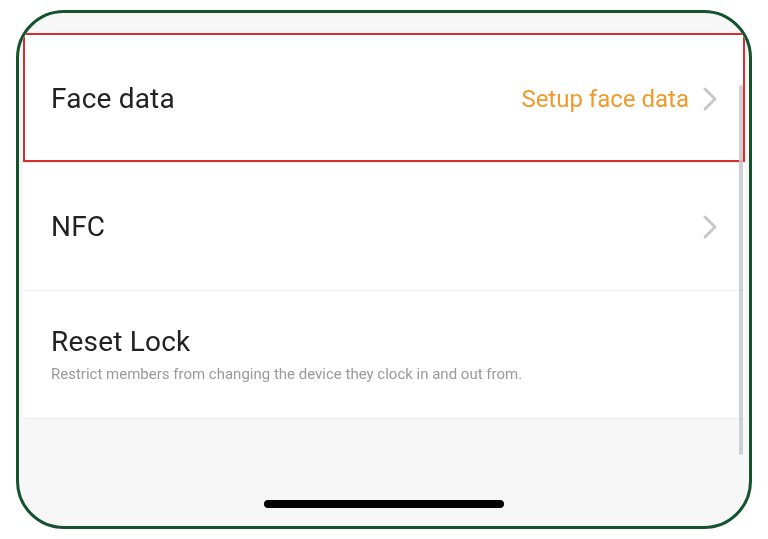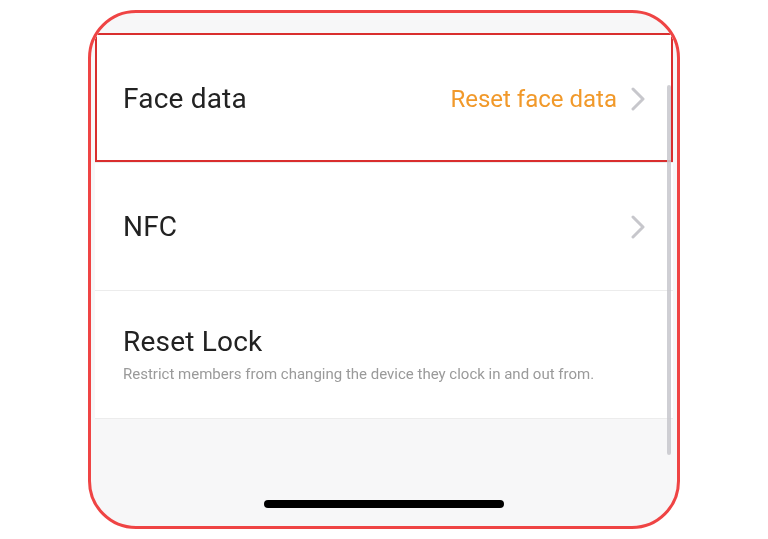--- a/index.html
+++ b/index.html
@@ -6,23 +6,23 @@
     body {
       width: 768px;
       height: 539px;
       background: white;
       font-family: -apple-system, BlinkMacSystemFont, "Segoe UI", Roboto, Helvetica, Arial, sans-serif;
       display: flex;
       align-items: center;
       justify-content: center;
     }
     .device-frame {
-      width: 592px;
+      width: 736px;
       height: 519px;
-      border: 3px solid #ef4444;
+      border: 3px solid #14532d;
       border-radius: 48px;
       background: #f7f7f8;
       position: relative;
       overflow: hidden;
     }
     .content {
       position: absolute;
       top: 22px;
       left: 4px;
       right: 4px;
@@ -109,21 +109,21 @@
 <body>
 
 <div class="device-frame">
   <div class="content">
 
     <div class="row highlight">
       <div class="row-left">
         <div class="row-title">Face data</div>
       </div>
       <div class="row-right">
-        <span class="action orange">Reset face data</span>
+        <span class="action orange">Setup face data</span>
         <span class="chevron">
           <svg viewBox="0 0 14 24" fill="none">
               <path d="M2 2 L12 12 L2 22" stroke="#c7c7cc" stroke-width="3" stroke-linecap="round" stroke-linejoin="round"></path>
             </svg>
         </span>
       </div>
     </div>
 
     <div class="row">
       <div class="row-left">

